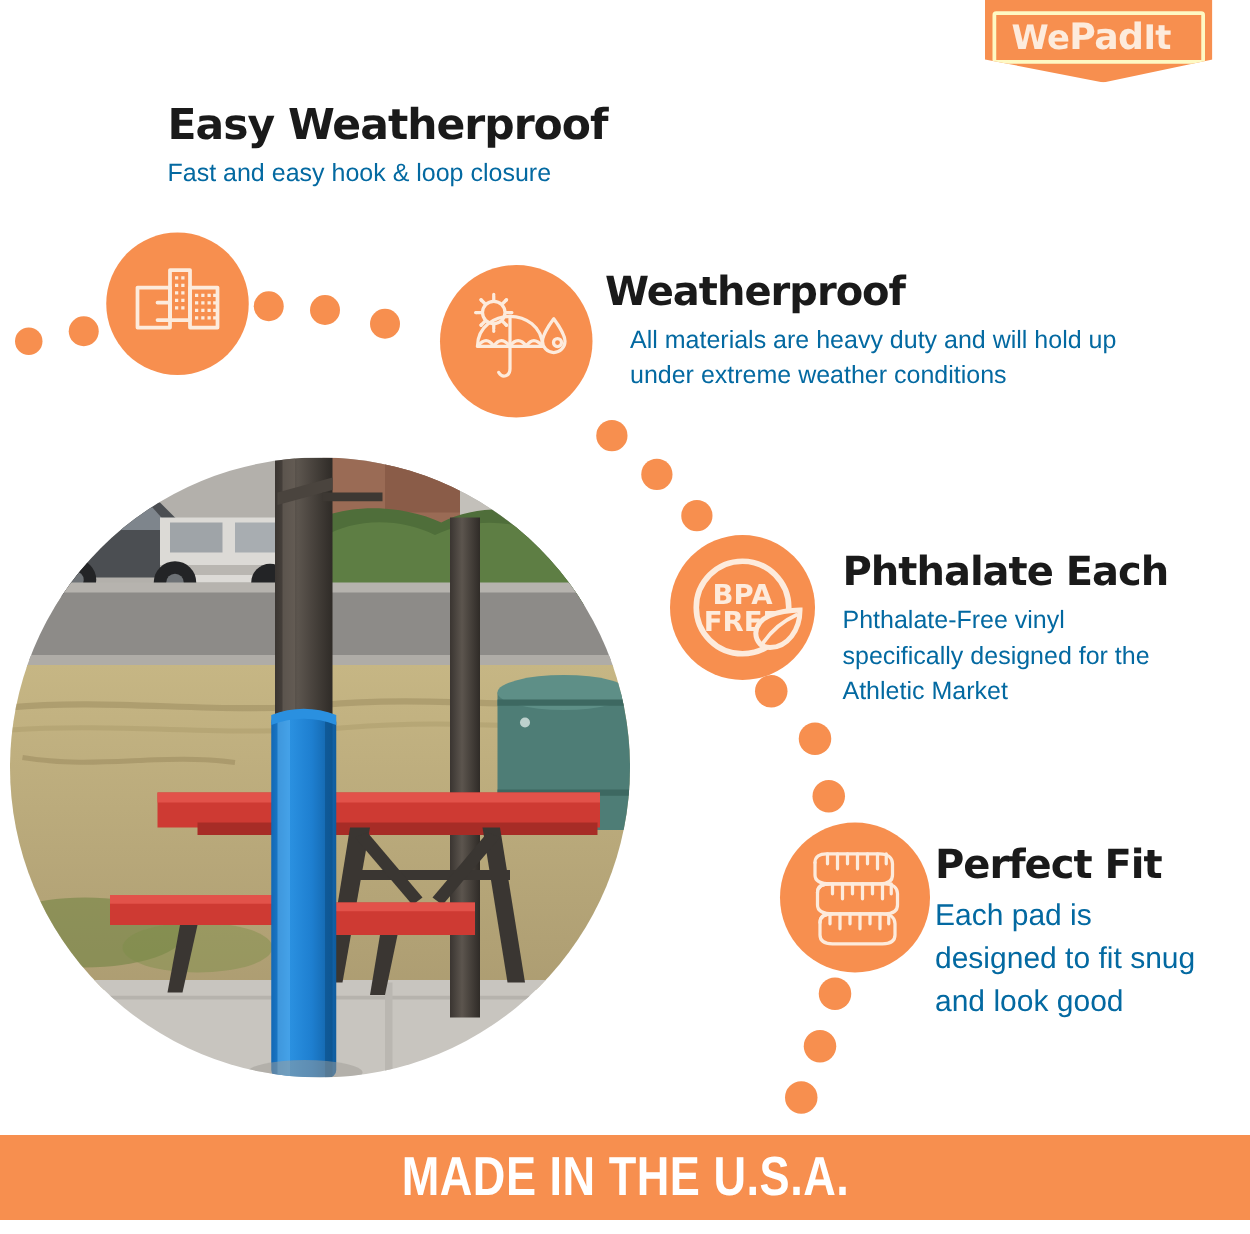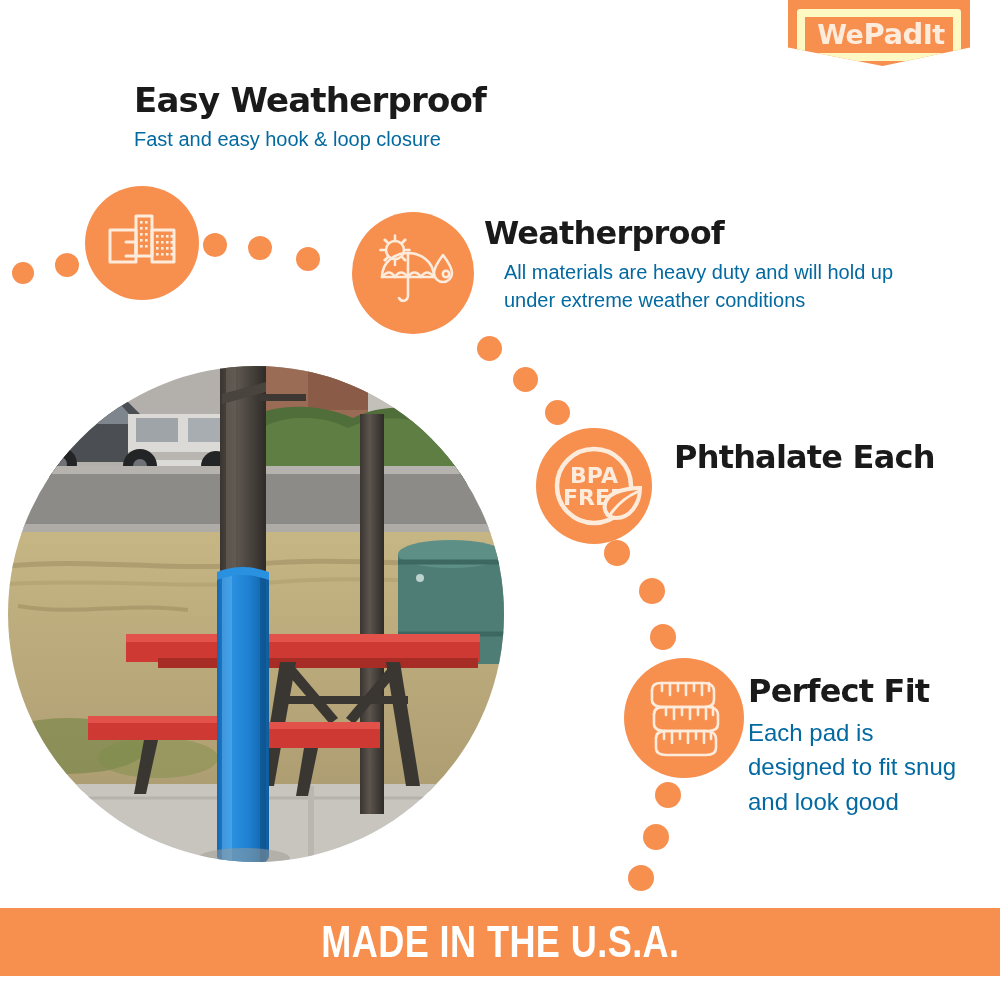--- a/index.html
+++ b/index.html
@@ -18,23 +18,23 @@
   
   .brand-badge {
     position: absolute; left: 788px; top: 0px;
     width: 182px; height: 66px;
     background: #F78F4F;
     clip-path: polygon(0 0, 100% 0, 100% 72%, 52% 100%, 0 72%);
     display: flex; align-items: flex-start; justify-content: center;
     padding-top: 9px;
   }
   .brand-inner {
-    border: 8px solid #fef9c3;
+    border: 3px solid #fef9c3;
     border-radius: 3px;
-    padding: 3px 8px 4px 12px;
+    padding: 3px 24px 4px 12px;
     line-height: 1;
     white-space: nowrap;
   }
   .brand-text {
     font-size: 27px; font-weight: 700; color: #FDEBDC;
     letter-spacing: -0.5px;
     font-family: "DejaVu Sans", sans-serif;
   }
   .brand-text .b-we  { font-weight: 700; }
   .brand-text .b-pad { font-weight: 700; font-size: 29px; }
@@ -191,20 +191,21 @@
           <path d="M38 20 V62 C38 68 32 70 29 65"></path>
 
           <path d="M73 22 C73 22 64 34 64 40 a9 9 0 0 0 18 0 c0-6-9-18-9-18 Z"></path>
           <circle cx="76" cy="41" r="3.2"></circle>
         </g>
       </svg>
     </span>
   </div>
 
   <div class="f-title" id="t-phth">Phthalate Each</div>
+  <div class="f-body" id="b-phth">Phthalate-Free vinyl specifically designed for the Athletic Market</div>
 
   <div class="icon-circle" id="ic-bpa">
     <span>
       <svg width="100" height="100" viewBox="0 0 100 100">
         <circle cx="50" cy="50" r="37" fill="none" stroke="#FDEBDC" stroke-width="4.5"></circle>
         <text x="50" y="47" text-anchor="middle" fill="#FDEBDC" font-family="DejaVu Sans, sans-serif" font-weight="700" font-size="22">BPA</text>
         <text x="50" y="69" text-anchor="middle" fill="#FDEBDC" font-family="DejaVu Sans, sans-serif" font-weight="700" font-size="22">FREE</text>
 
         <path d="M96 52 C96 52 72 52 64 62 C57 71 62 82 72 82 C86 82 96 68 96 52 Z" fill="#F78F4F" stroke="#FDEBDC" stroke-width="4"></path>
         <path d="M66 79 C72 70 82 61 93 56" fill="none" stroke="#FDEBDC" stroke-width="3" stroke-linecap="round"></path>

